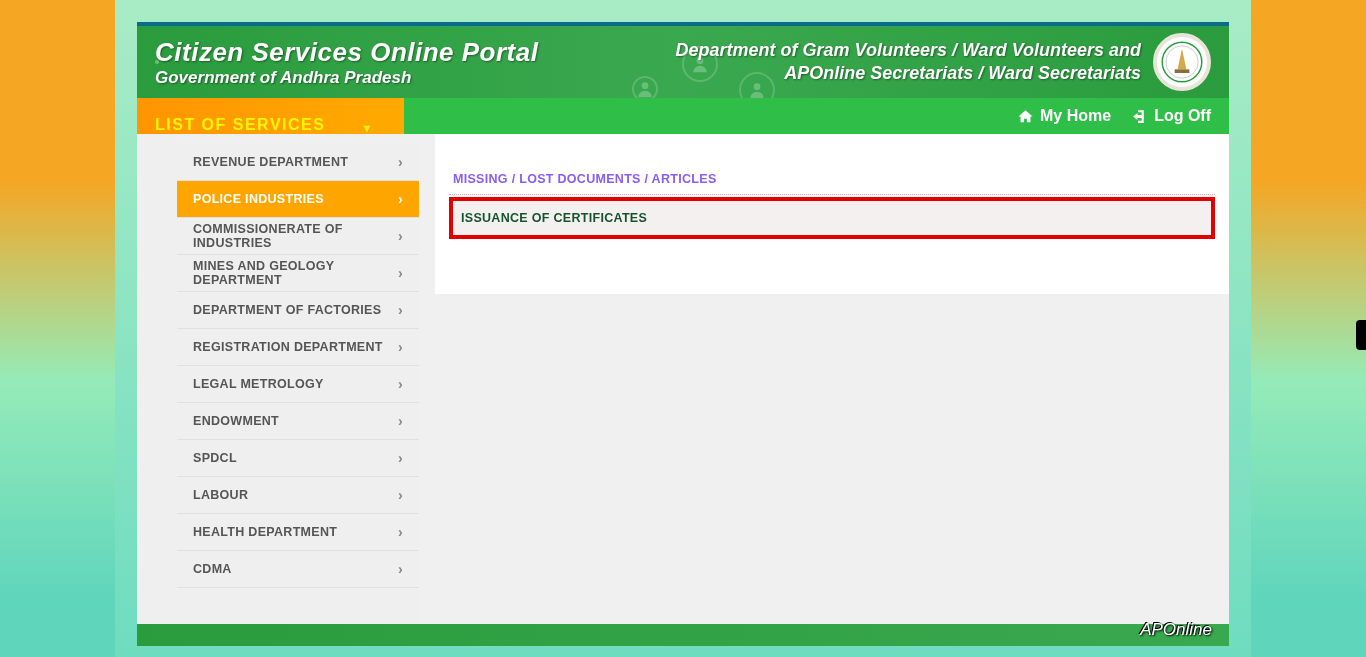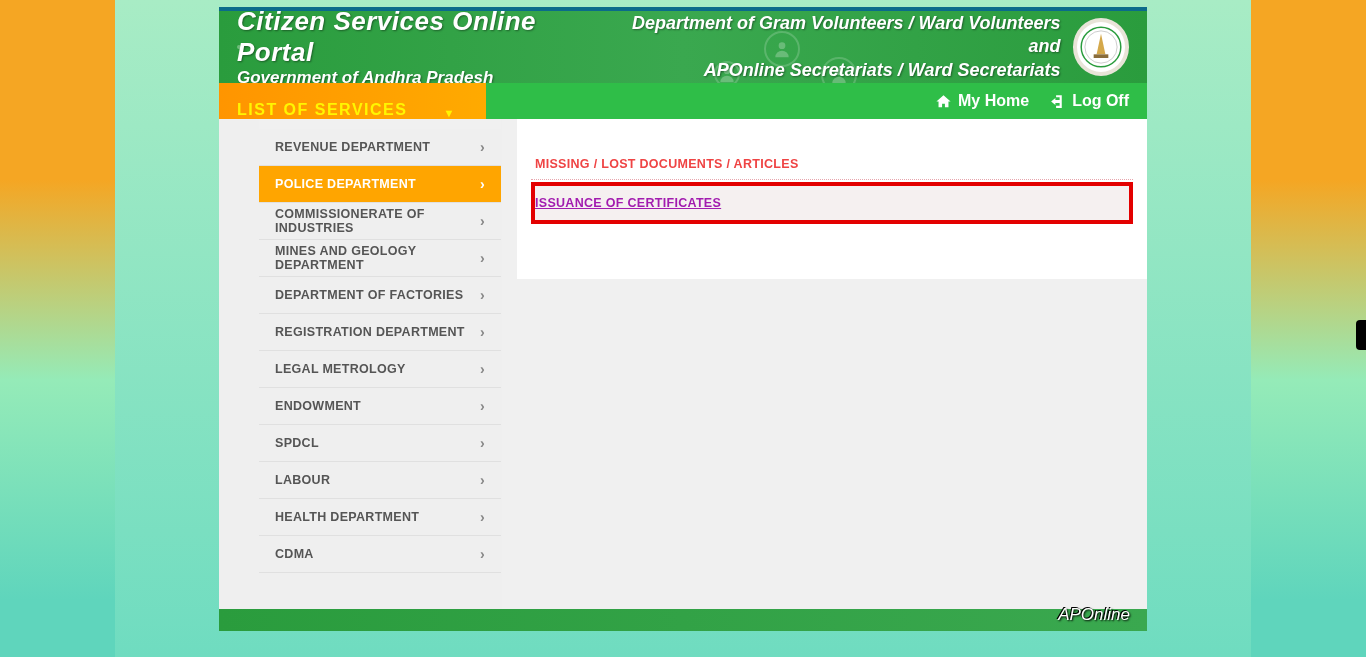--- a/index.html
+++ b/index.html
@@ -18,21 +18,21 @@
       background: linear-gradient(180deg, #f5a623 0%, #f5a623 180px, #95ebb8 380px, #5fd5bc 600px);
     }
     .bg-right {
       position: absolute; right:0; top:0; width:115px; height:657px;
       background: linear-gradient(180deg, #f5a623 0%, #f5a623 180px, #95ebb8 380px, #5fd5bc 600px);
     }
     .bg-mid {
       position: absolute; left:115px; right:115px; top:0; height:657px;
       background: linear-gradient(180deg, #a8ecc5 0%, #6fdcc0 100%);
     }
-    .container { position: relative; width:928px; margin: 1px auto; top:6px; }
+    .container { position: relative; width:1092px; margin: 16px auto; top:6px; }
     .topbar { height:4px; background:#0b6b8a; width:100%; }
 
     .header {
       height:72px; width:100%;
       background: linear-gradient(90deg, #2a9c3d 0%, #3aa84f 50%, #2a9c3d 100%);
       position:relative; color:#fff; padding:10px 18px;
       display:flex; justify-content:space-between; align-items:center;
       overflow:hidden;
     }
     .header::before, .header::after {
@@ -72,26 +72,26 @@
     }
     .sidebar-item.active { background:#ffa500; color:#fff; }
     .sidebar-item .chev { font-size:14px; color:#888; font-weight:bold;}
     .sidebar-item.active .chev { color:#fff;}
     .sidebar-spacer { height:10px; background:#f0f0f0;}
 
     .content { flex:1; background:#f0f0f0; padding:0;}
     .content-white { background:#fff; margin:0 0 0 15px; padding:30px 8px 40px 8px; display:flex; gap:0; min-height:160px;}
     .content-col { flex:1; padding:0 6px;}
     .content-link {
-      display:block; color:#ef4444; font-size:12.5px; font-weight:bold; padding:8px 4px;
+      display:block; color:#8b5cf6; font-size:12.5px; font-weight:bold; padding:8px 4px;
       border-bottom:1px dotted #e8a6ae; letter-spacing:0.3px; cursor:pointer;
     }
     .content-link.highlighted-box {
-      border:4px solid #e30000; padding:10px 0; background:#f5f0f0;
-      border-bottom:4px solid #e30000; margin-top:2px; color:#a21caf;text-decoration:underline;
+      border:4px solid #e30000; padding:10px 8px; background:#f5f0f0;
+      border-bottom:4px solid #e30000; margin-top:2px; color:#14532d;
     }
 
     .footer { height:22px; background: linear-gradient(90deg, #2a9c3d, #3aa84f); position:relative;}
     .footer-logo { position:absolute; right:17px; top:-4px; font-style:italic; font-weight:normal; color:#fff; font-size:17px; text-shadow:1px 1px 2px #000,-1px -1px 0 #000;}
 
     .side-tab { position:absolute; right:0; top:320px; width:10px; height:30px; background:#000; border-radius:4px 0 0 4px;}
   </style>
 </head>
 <body>
 
@@ -163,21 +163,21 @@
 
   <div class="body-area">
     <div class="sidebar">
       <div class="sidebar-spacer"></div>
       <div id="sidebar-items">
           <div class="sidebar-item">
             <span>REVENUE DEPARTMENT</span>
             <span class="chev">›</span>
           </div>
           <div class="sidebar-item active">
-            <span>POLICE DEPARTMENT</span>
+            <span>POLICE INDUSTRIES</span>
             <span class="chev">›</span>
           </div>
           <div class="sidebar-item">
             <span>COMMISSIONERATE OF INDUSTRIES</span>
             <span class="chev">›</span>
           </div>
           <div class="sidebar-item">
             <span>MINES AND GEOLOGY DEPARTMENT</span>
             <span class="chev">›</span>
           </div>

